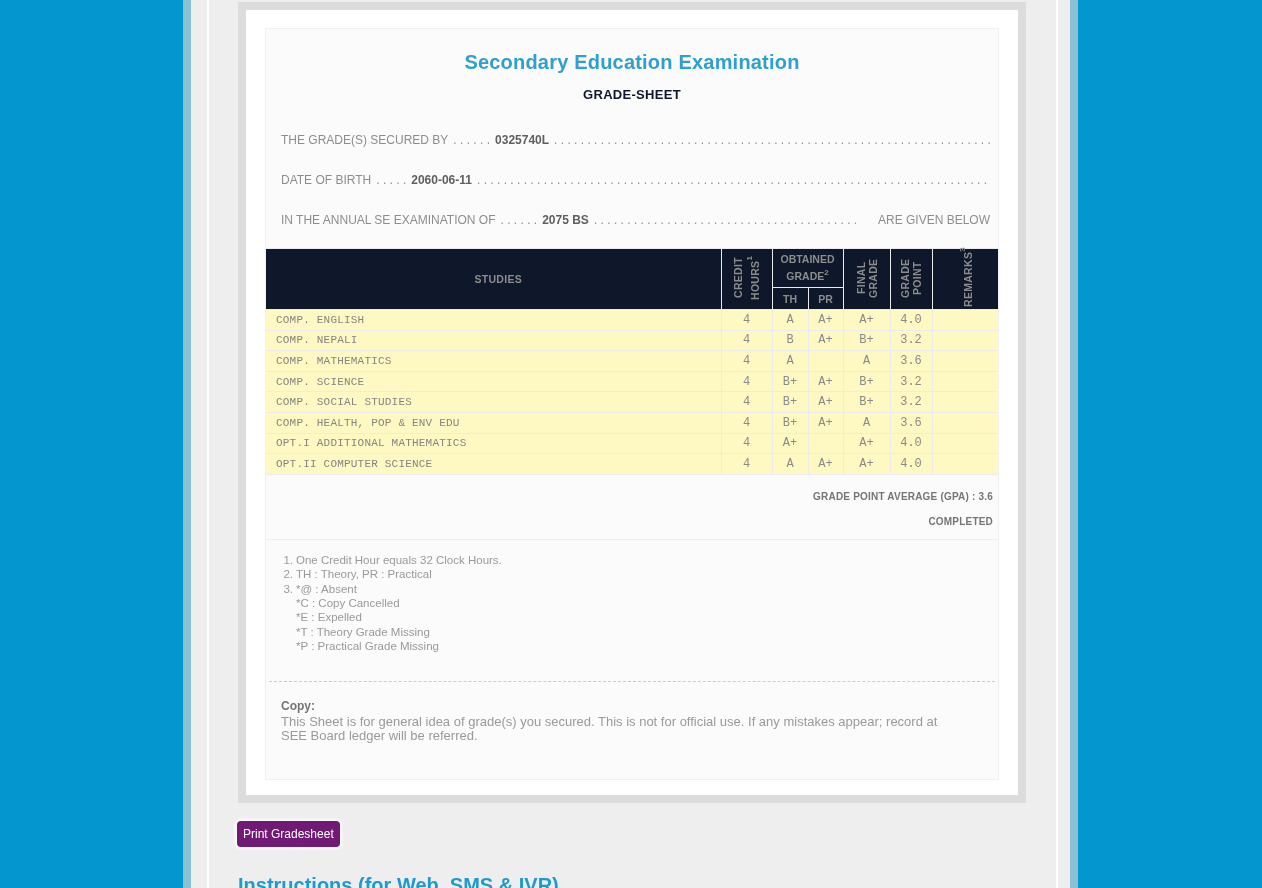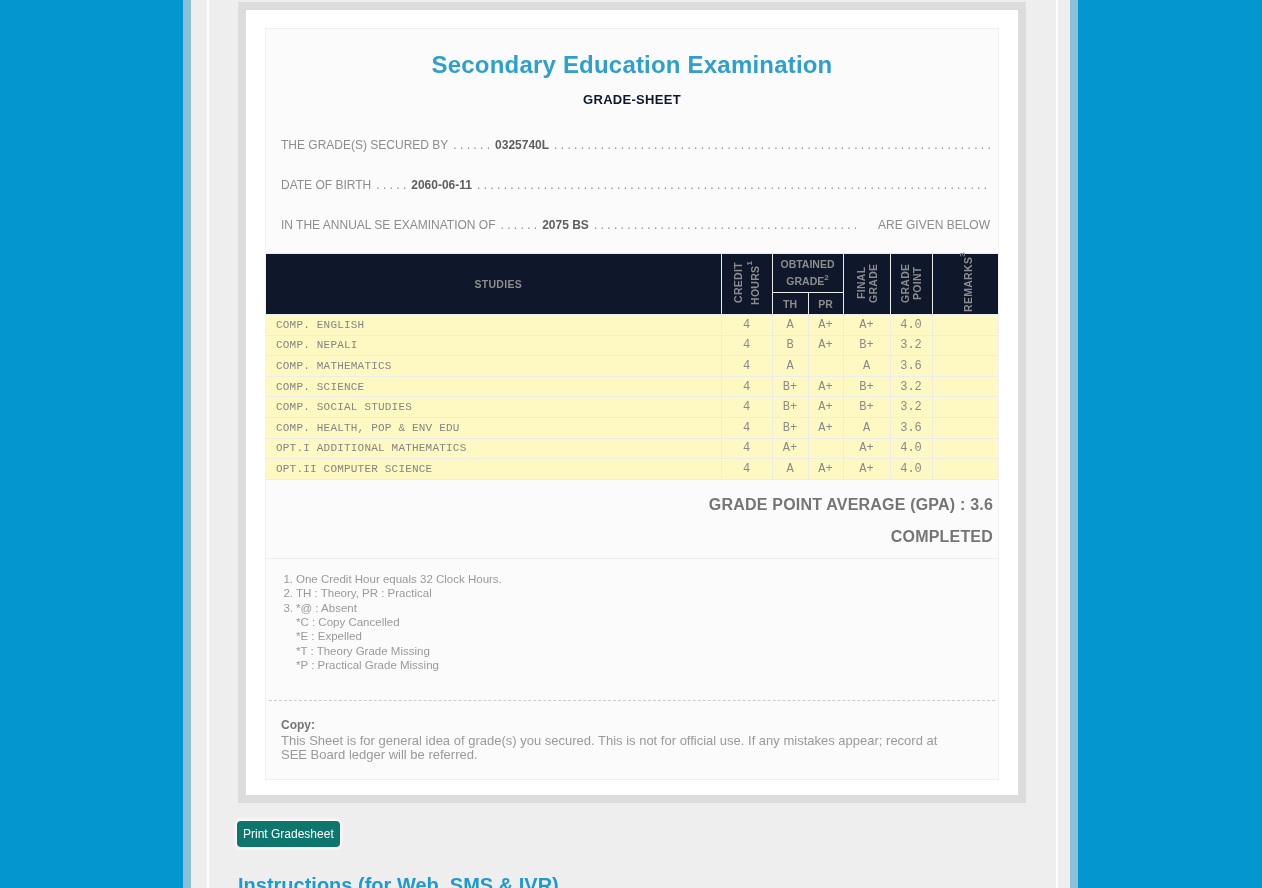--- a/index.html
+++ b/index.html
@@ -27,21 +27,21 @@
   }
 
   
   .card {
     position: absolute; left: 265px; top: 28px; width: 734px; height: 752px;
     background: #fbfbfb; border: 1px solid #f0f0f0; z-index: 3;
     color: #8d8d8d;
   }
   .card-title {
     margin-top: 22px; text-align: center;
-    font-size: 24px; font-weight: bold; color: #2e9fcf; letter-spacing: 0.2px;
+    font-size: 20px; font-weight: bold; color: #2e9fcf; letter-spacing: 0.2px;
   }
   .card-subtitle {
     margin-top: 13px; text-align: center;
     font-size: 13px; font-weight: bold; color: #0f172a; letter-spacing: 0.3px;
   }
   .info-lines { margin: 18px 8px 0 15px; }
   .info-line { height: 40px; display: flex; align-items: center; font-size: 12px; color: #8d8d8d; white-space: nowrap; }
   .info-line .lbl { flex: none; }
   .info-line .sep { flex: none; margin: 0 5px; }
   .info-line .val { flex: none; font-weight: bold; color: #5f5f5f; }
@@ -77,39 +77,39 @@
     font-family: Liberation Mono, monospace;
   }
   table.grades tbody td.c-subject {
     text-align: left; padding-left: 10px; font-size: 11px; color: #858585; letter-spacing: 0.2px;
   }
 
   
   .gpa-block {
     border-bottom: 1px solid #efefef;
     padding: 16px 5px 12px 0; text-align: right;
-    font-weight: bold; font-size: 16px; color: #757575; letter-spacing: 0.2px;
+    font-weight: bold; font-size: 10px; color: #757575; letter-spacing: 0.2px;
   }
   .gpa-line { margin-bottom: 14px; }
 
   
   .footnotes { margin: 13px 0 0 14px; font-size: 11.5px; color: #9a9a9a; }
   .fn-row { display: flex; line-height: 14.4px; }
   .fn-num { flex: none; width: 13px; text-align: right; margin-right: 3px; }
 
   .dashed-divider { border: none; border-top: 1px dashed #cccccc; margin: 27px 3px 0 3px; }
 
   .note-block { margin: 17px 45px 0 15px; }
   .note-label { font-size: 12px; font-weight: bold; color: #757575; }
   .note-text  { font-size: 13px; color: #9a9a9a; line-height: 14px; margin-top: 2px; max-width: 676px; }
 
   
   .print-btn {
     position: absolute; left: 237px; top: 821px; z-index: 2;
-    background: #0f766e; color: #ffffff; border: none; border-radius: 4px;
+    background: #701a75; color: #ffffff; border: none; border-radius: 4px;
     font-family: "Liberation Sans", sans-serif; font-size: 12px;
     padding: 6px 6px; min-width: 93px; height: 26px;
     box-shadow: 0 0 3px 2px rgba(255,255,255,0.85);
     cursor: pointer;
   }
 
   
   .instructions-heading {
     position: absolute; left: 238px; top: 874px; z-index: 2;
     font-size: 20px; font-weight: bold; color: #1f9ad0; white-space: nowrap;

